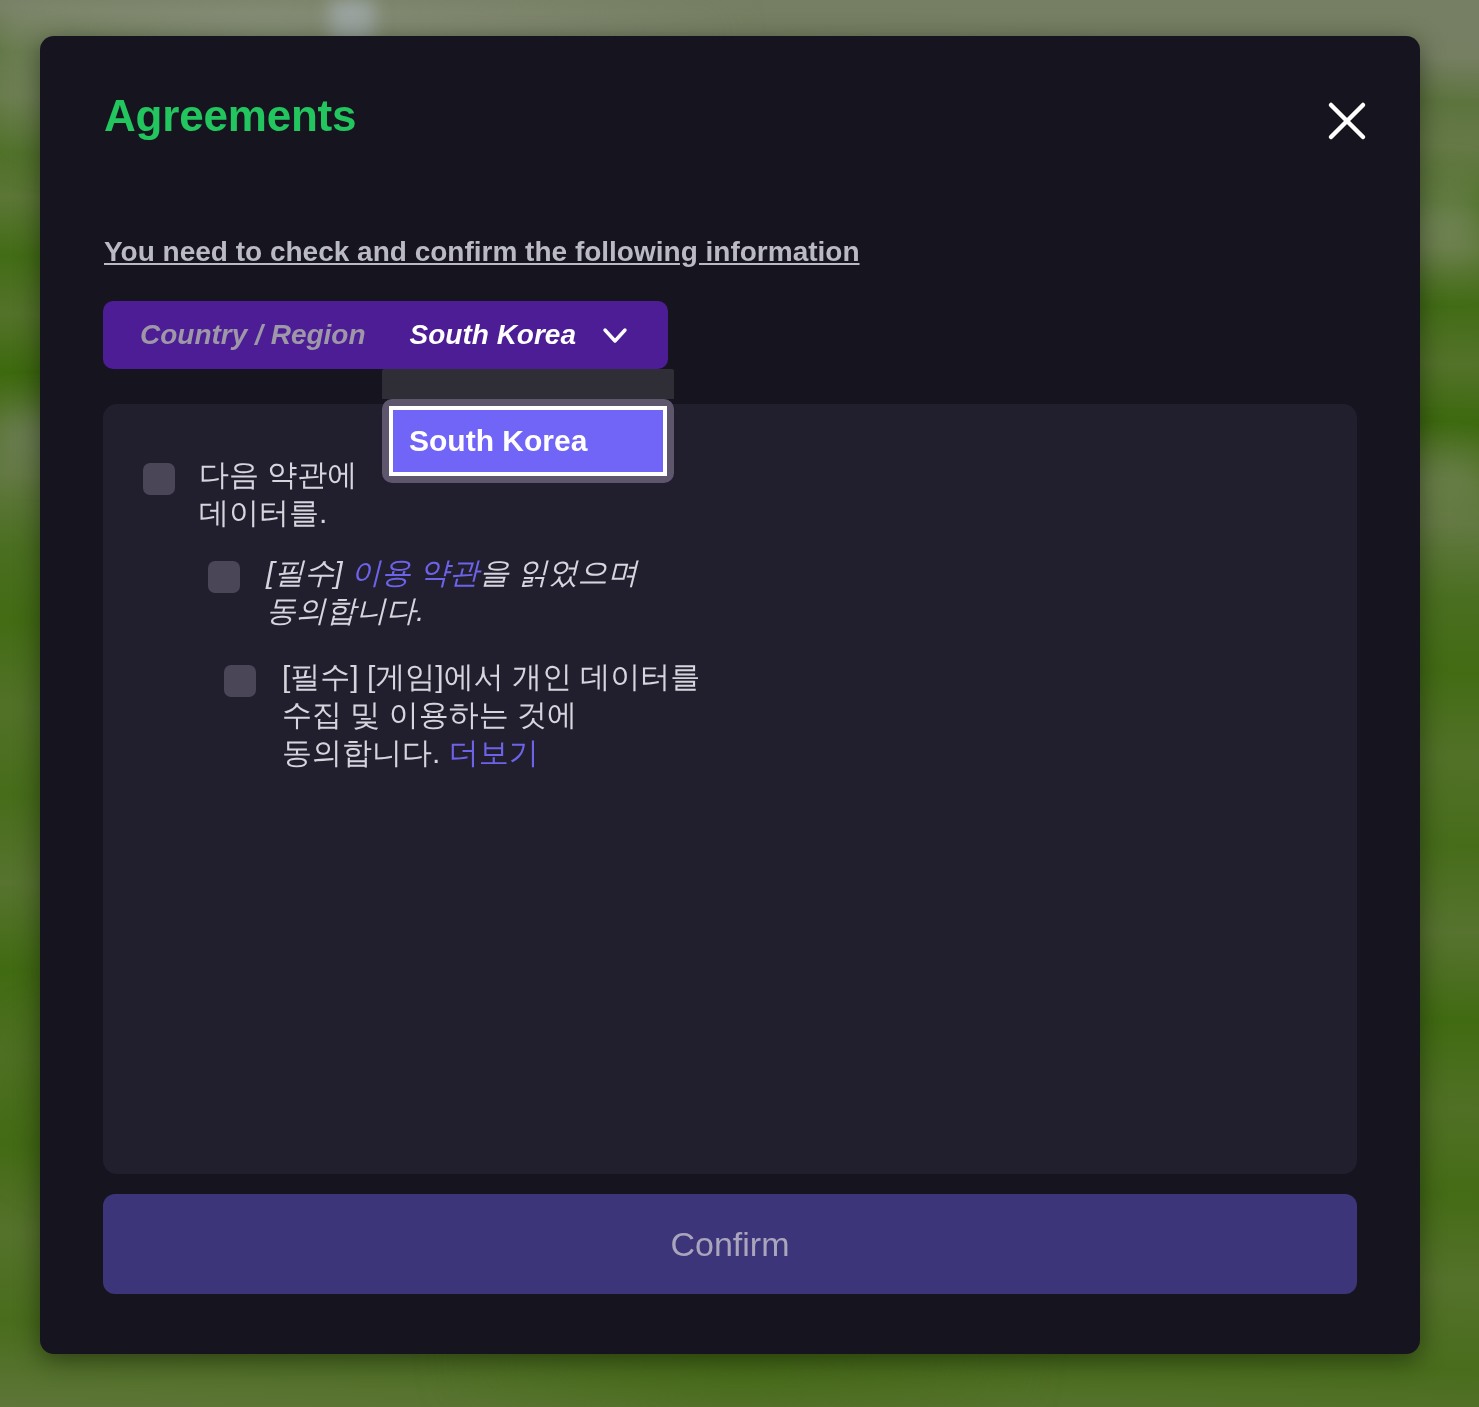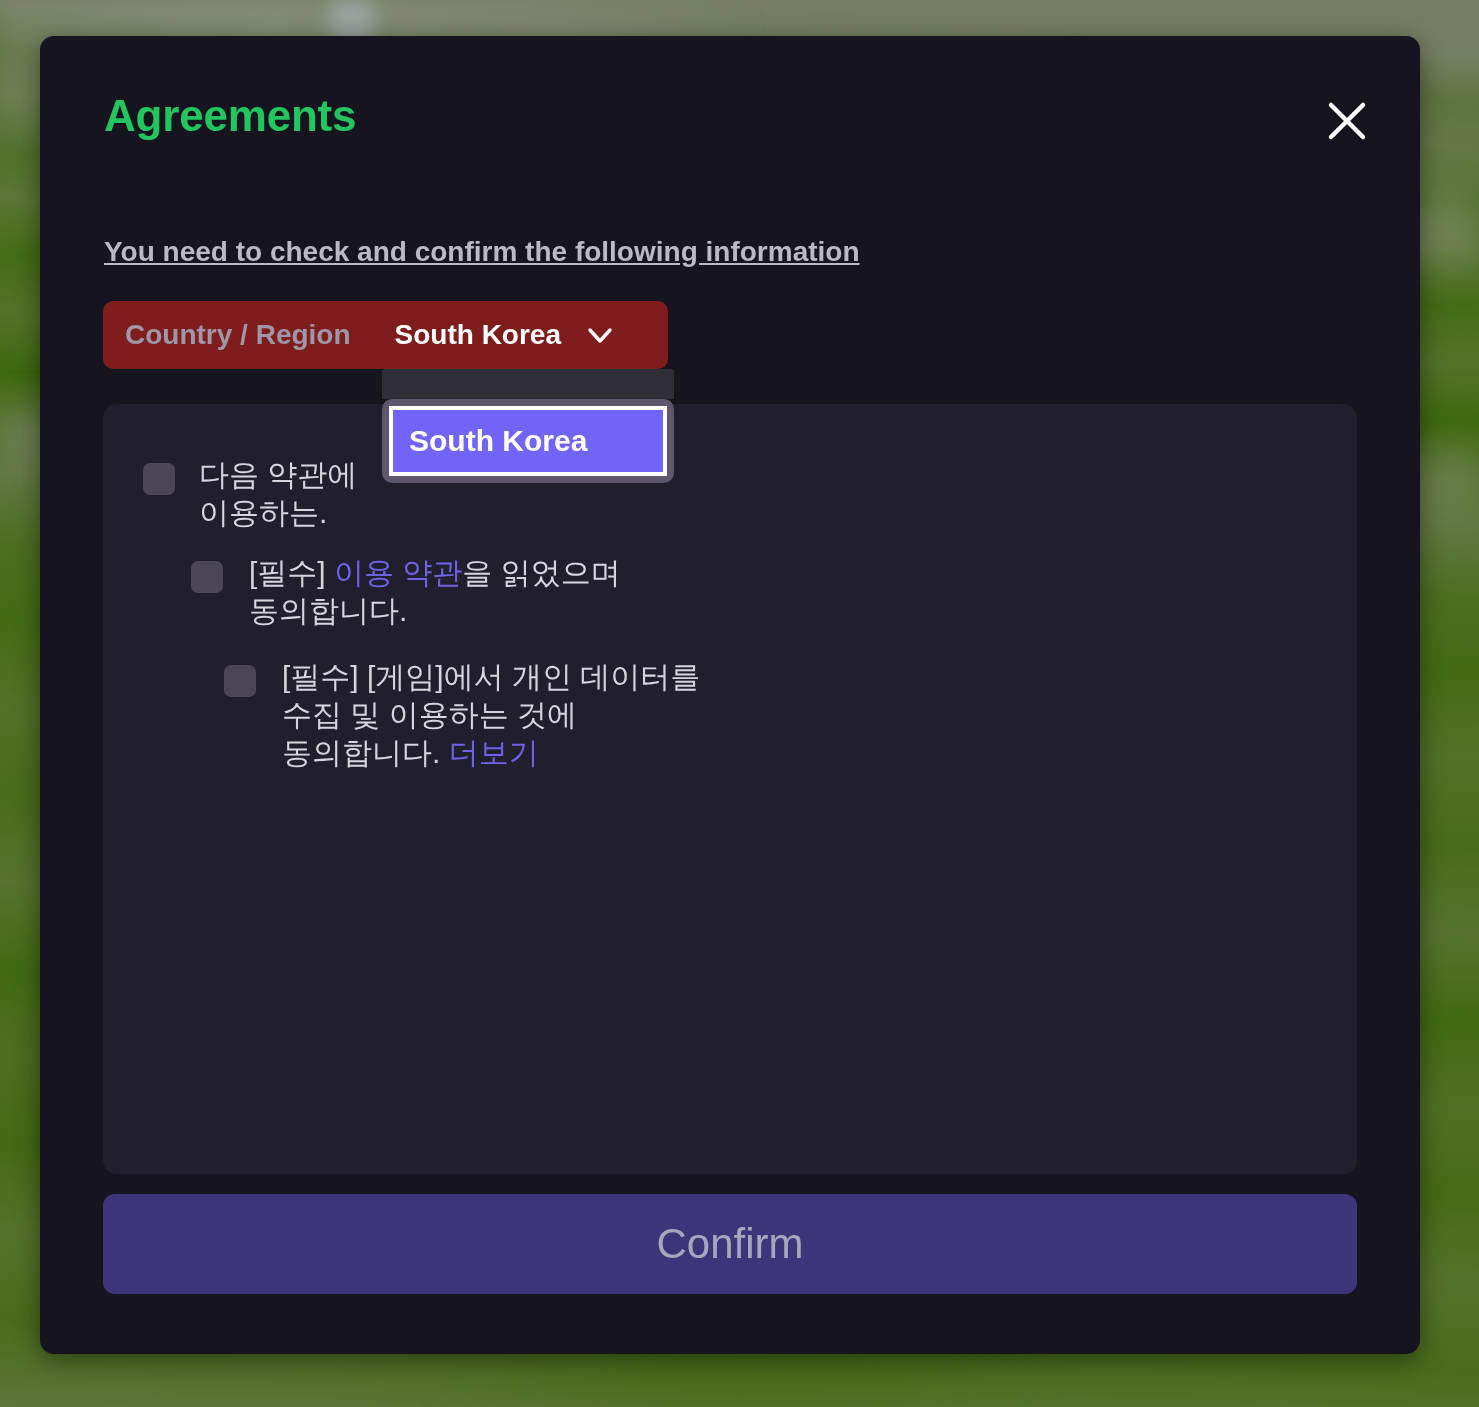--- a/index.html
+++ b/index.html
@@ -113,27 +113,28 @@
     text-decoration: underline;
   }
 
   
   #country-select-box {
     position: absolute;
     left: 63px;
     top: 265px;
     width: 565px;
     height: 68px;
-    background: #7f1d1d;
+    background: #4c1d95;
     border-radius: 10px;
     display: flex;
     align-items: center;
     cursor: pointer;
     border: none;
-    padding: 0;
+    padding: 15px;
+    font-style: italic;
   }
   #country-label {
     margin-left: 22px;
     font-size: 28px;
     font-weight: bold;
     color: #9d97a8;
     white-space: nowrap;
   }
   #country-value {
     margin-left: 44px;
@@ -195,21 +196,21 @@
     border-radius: 14px;
     overflow: hidden;
   }
 
   .agreement-row {
     position: absolute;
     display: flex;
     align-items: flex-start;
   }
   #agreement-row-all   { left: 40px; top: 52px; }
-  #agreement-row-tos   { left: 88px; top: 150px; }
+  #agreement-row-tos   { left: 105px; top: 150px; font-style: italic; }
   #agreement-row-data  { left: 121px; top: 254px; }
 
   .checkbox {
     width: 32px;
     height: 32px;
     border-radius: 7px;
     background: #4b4558;
     flex: 0 0 auto;
     margin-top: 7px;
     border: none;
@@ -230,21 +231,21 @@
   #confirm-button {
     position: absolute;
     left: 63px;
     top: 1158px;
     width: 1254px;
     height: 100px;
     background: #3c357a;
     border: none;
     border-radius: 12px;
     color: #a9a5bd;
-    font-size: 42px;
+    font-size: 34px;
     font-family: "Liberation Sans", sans-serif;
     cursor: pointer;
   }
 </style>
 </head>
 <body>
 
 <div id="backdrop"></div>
 
 <div id="modal">
@@ -280,21 +281,21 @@
         <div class="dropdown-option selected">South Korea</div>
       </div>
     </div>
   </div>
 
   <div id="agreements-panel">
 
     <div class="agreement-row" id="agreement-row-all">
       <button class="checkbox"></button>
       <div class="agreement-text">다음 약관에
-이용하는.</div>
+데이터를.</div>
     </div>
 
     <div class="agreement-row" id="agreement-row-tos">
       <button class="checkbox"></button>
       <div class="agreement-text"><span>[필수] </span><span class="link">이용 약관</span><span>을 읽었으며
 동의합니다.</span></div>
     </div>
 
     <div class="agreement-row" id="agreement-row-data">
       <button class="checkbox"></button>

